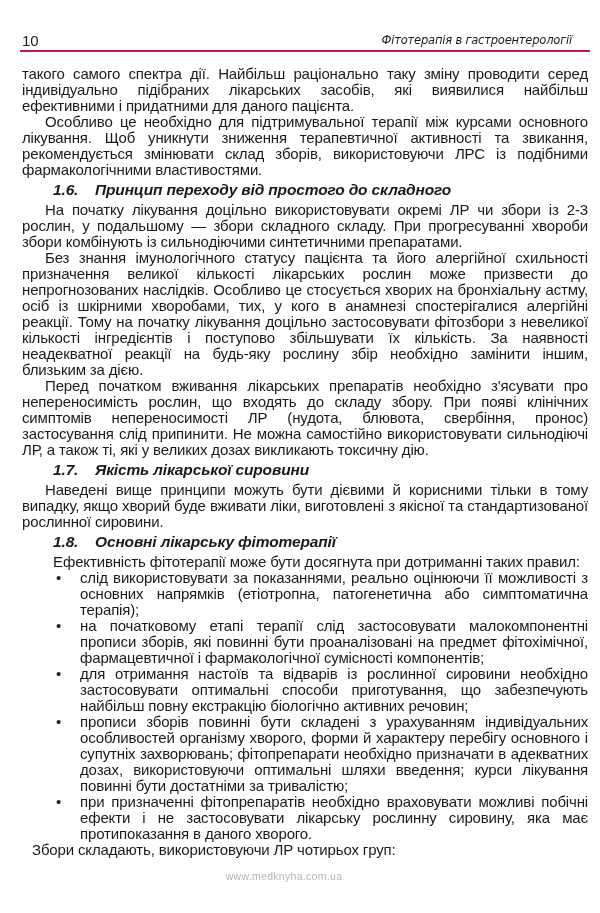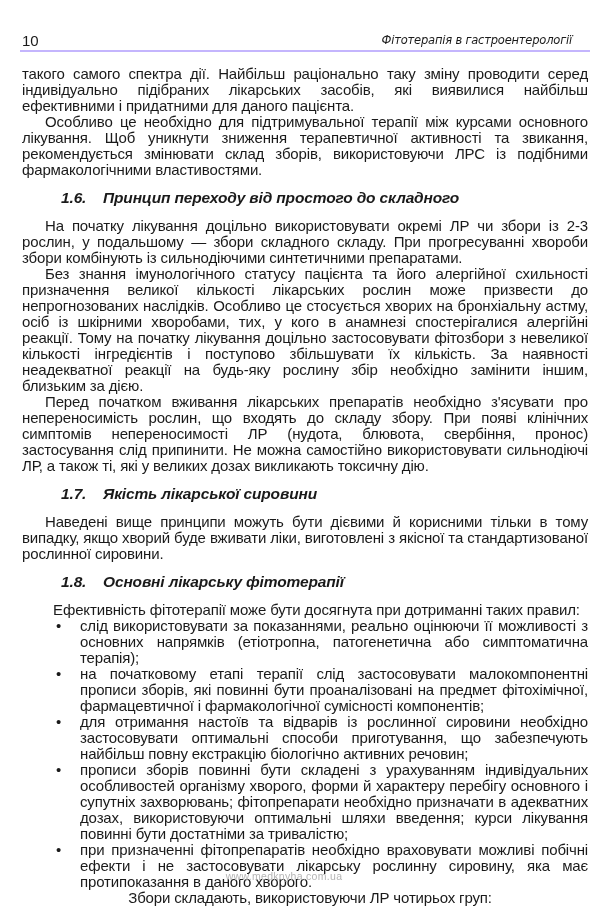--- a/index.html
+++ b/index.html
@@ -1,35 +1,35 @@
 <!DOCTYPE html>
 <html><head>
 <meta charset="utf-8">
 <style>
   html, body { margin:0; padding:0; background:#ffffff; }
   body { width:600px; height:913px; position:relative; overflow:hidden;
          font-family:"Liberation Sans", sans-serif; color:#1a1a1a; }
   .page-header { position:absolute; left:20px; top:30px; width:570px; height:20px;
-                 border-bottom:2px solid #c4b5fd; }
+                 border-bottom:2px solid #be185d; }
   .page-number { position:absolute; left:2px; top:2px; font-size:15px; }
   .running-title { position:absolute; right:18px; top:3px; font-size:11.5px; font-style:italic;
                    font-family:"DejaVu Sans", sans-serif; letter-spacing:-0.2px; }
   .content { position:absolute; left:22px; top:66px; width:566px;
              font-size:15px; line-height:16px; text-align:justify; letter-spacing:-0.15px; }
   .content p { margin:0; }
   .indent { text-indent:23px; }
   .cont { text-indent:0; }
-  .heading { margin:12px; font-weight:bold; font-style:italic; font-size:15.5px;
+  .heading { margin:4px; font-weight:bold; font-style:italic; font-size:15.5px;
              padding-left:27px; text-align:left; }
   .heading .num { display:inline-block; width:42px; }
   .lead { padding-left:23px; text-align:center; }
   ul.rules { list-style:none; margin:0; padding:0; }
   ul.rules li { position:relative; padding-left:58px; }
   ul.rules li .bullet { position:absolute; left:34px; top:0; }
-  .last { padding-left:10px; text-align:center; }
+  .last { padding-left:10px; text-align:left; }
   .watermark { position:absolute; left:0; width:568px; top:870px; text-align:center;
                font-size:10.5px; color:#b5b5b5; letter-spacing:0.3px; }
 </style>
 </head>
 <body>
 
 <div class="page-header">
   <span class="page-number">10</span>
   <span class="running-title">Фітотерапія в гастроентерології</span>
 </div>

